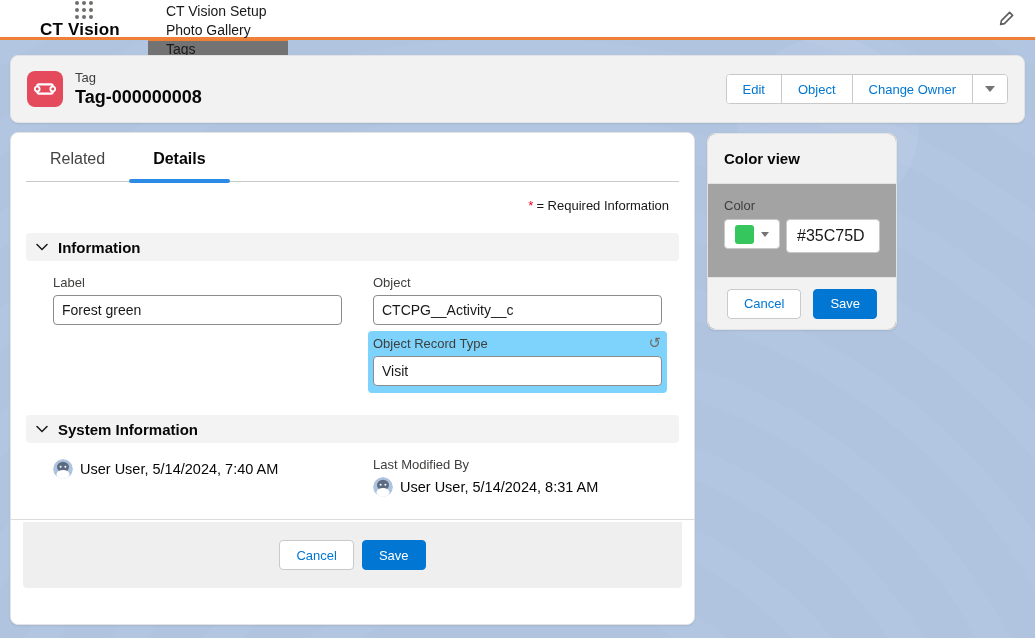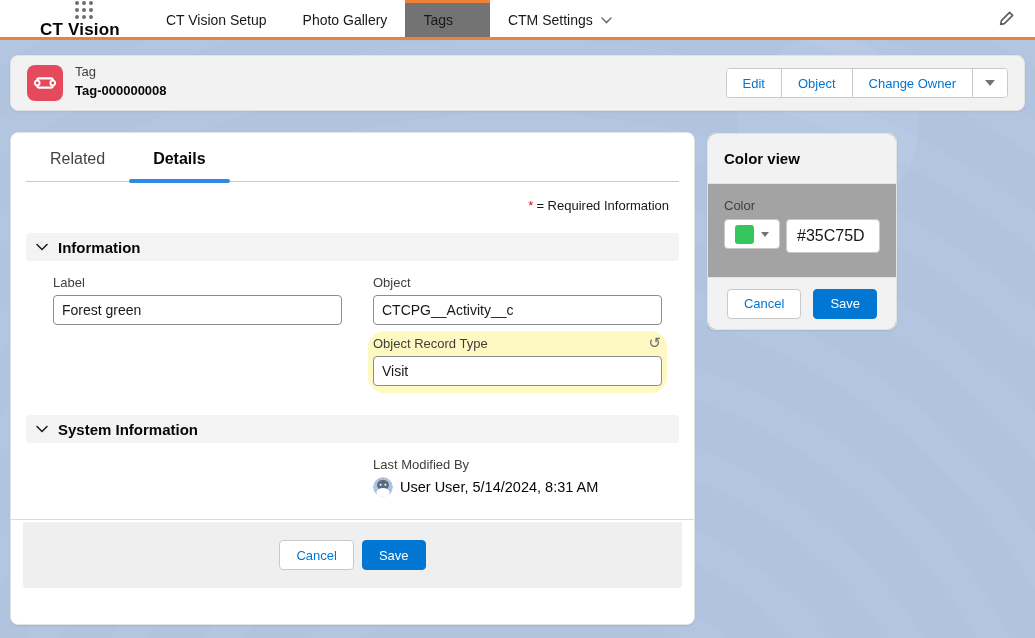--- a/index.html
+++ b/index.html
@@ -17,43 +17,43 @@
   }
   
   .navbar {
     position:absolute; top:0; left:0; width:100%; height:40px;
     background:#fff; border-bottom:3px solid #ee8137;
     display:flex; align-items:stretch;
   }
   .nav-left { display:flex; align-items:center; padding-left:20px;flex-direction:column; }
   .waffle { width:24px; height:24px; cursor:pointer; display:flex; align-items:center; justify-content:center; }
   .app-name { font-size:17px; font-weight:700; color:#080707; padding:0 28px 0 20px; letter-spacing:.2px; }
-  .nav-tabs { display:flex; align-items:stretch; }
+  .nav-tabs { display:flex; align-items:stretch;flex-direction:column; }
   .nav-tab {
     display:flex; align-items:center; gap:8px; padding:0 18px;
     font-size:14px; color:#181818; cursor:pointer; border-top:3px solid transparent;
   }
   .nav-tab.active { background:#737373; border-top:3px solid #ee8137; }
   .nav-right { margin-left:auto; display:flex; align-items:center; padding-right:18px; }
   .pencil-btn { width:22px; height:22px; display:flex; align-items:center; justify-content:center; cursor:pointer; }
 
   
   .record-header {
-    position:absolute; left:10px; top:55px; width:1015px; height:56px;
+    position:absolute; left:10px; top:55px; width:1015px; height:68px;
     background:#f3f2f2; border:1px solid #e3e3e3; border-radius:8px;
     box-shadow:0 1px 2px rgba(0,0,0,.08);
     display:flex; align-items:center; padding:0 16px;
   }
   .record-icon {
     width:36px; height:36px; border-radius:8px; background:#e4495c;
     display:flex; align-items:center; justify-content:center; flex:0 0 auto;
   }
   .record-titles { margin-left:12px; }
   .record-entity { font-size:13px; color:#3e3e3c; line-height:16px; }
-  .record-title { font-size:13px; font-weight:700; color:#080707; line-height:22px; }
+  .record-title { font-size:18px; font-weight:700; color:#080707; line-height:22px; }
   .btn-group {
     margin-left:auto; display:flex; align-items:stretch; height:30px;
     background:#fff; border:1px solid #c9c9c9; border-radius:4px; overflow:hidden;
   }
   .btn-group .seg {
     display:flex; align-items:center; padding:0 16px; font-size:13px; color:#0176d3;
     background:#fff; border:none; border-left:1px solid #c9c9c9; cursor:pointer;
     font-family:inherit;
   }
   .btn-group .seg:first-child { border-left:none; }
@@ -90,21 +90,21 @@
     display:grid; grid-template-columns:1fr 1fr; column-gap:31px; row-gap:8px;
   }
   .field-label { font-size:13px; color:#3e3e3c; margin-bottom:5px; }
   .text-input {
     width:100%; height:30px; border:1px solid #8c8c8c; border-radius:4px;
     padding:0 8px; font-size:14px; color:#181818; background:#fff;
     font-family:inherit;
   }
   .changed-wrap {
     grid-column:2; position:relative;
-    background:#fef9c3; border-radius:16px; padding:5px 5px 7px;
+    background:#7dd3fc; border-radius:4px; padding:5px 5px 7px;
     margin:-2px -5px 0;
   }
   .undo-btn {
     position:absolute; top:4px; right:6px; font-size:15px; color:#706e6b;
     background:none; border:none; cursor:pointer; line-height:1; font-family:inherit;
   }
   .sys-value { display:flex; align-items:center; gap:7px; font-size:14.5px; color:#080707; margin-top:2px; }
   .avatar { width:20px; height:20px; border-radius:50%; flex:0 0 auto; display:block; }
   .card-footer-line { margin:22px 0 0; border:none; border-top:1px solid #dddbda; }
   .card-footer {
@@ -251,20 +251,30 @@
 
   <div class="section-header" style="margin-top:22px;">
     <svg width="12" height="8" viewBox="0 0 12 8">
       <path d="M1 1.5 L6 6.5 L11 1.5" fill="none" stroke="#181818" stroke-width="1.5" stroke-linecap="round"></path>
     </svg>
     <span class="section-title">System Information</span>
   </div>
 
   <div class="fields-grid">
     <div>
+      <div class="sys-value">
+        <svg class="avatar" viewBox="0 0 20 20">
+          <circle cx="10" cy="10" r="10" fill="#aec3de"></circle>
+          <ellipse cx="10" cy="8" rx="6" ry="5.2" fill="#5b6b81"></ellipse>
+          <ellipse cx="10" cy="15.5" rx="6.5" ry="4.5" fill="#ffffff"></ellipse>
+          <circle cx="7.6" cy="7.8" r="1" fill="#ffffff"></circle>
+          <circle cx="12.4" cy="7.8" r="1" fill="#ffffff"></circle>
+        </svg>
+        <span>User User, 5/14/2024, 7:40 AM</span>
+      </div>
     </div>
     <div>
       <div class="field-label">Last Modified By</div>
       <div class="sys-value">
         <svg class="avatar" viewBox="0 0 20 20">
           <circle cx="10" cy="10" r="10" fill="#aec3de"></circle>
           <ellipse cx="10" cy="8" rx="6" ry="5.2" fill="#5b6b81"></ellipse>
           <ellipse cx="10" cy="15.5" rx="6.5" ry="4.5" fill="#ffffff"></ellipse>
           <circle cx="7.6" cy="7.8" r="1" fill="#ffffff"></circle>
           <circle cx="12.4" cy="7.8" r="1" fill="#ffffff"></circle>

